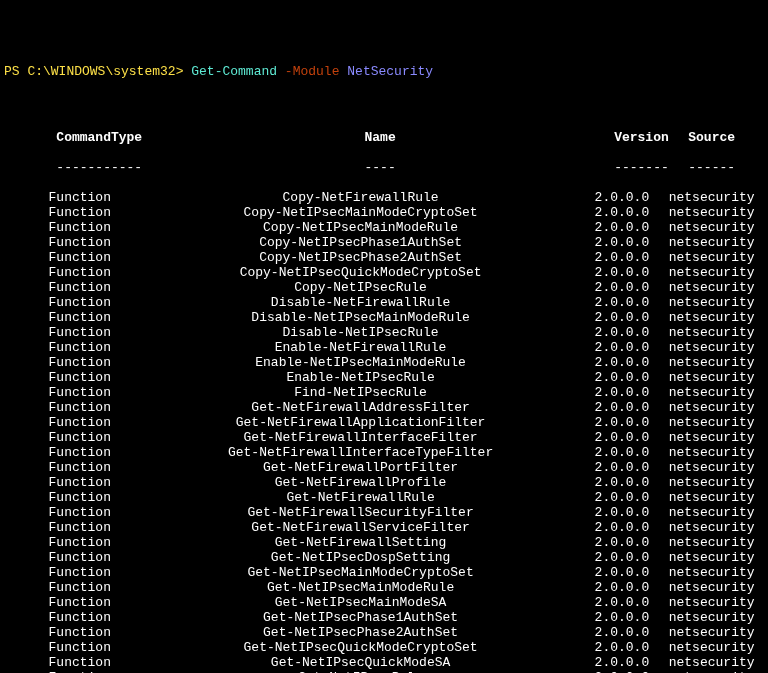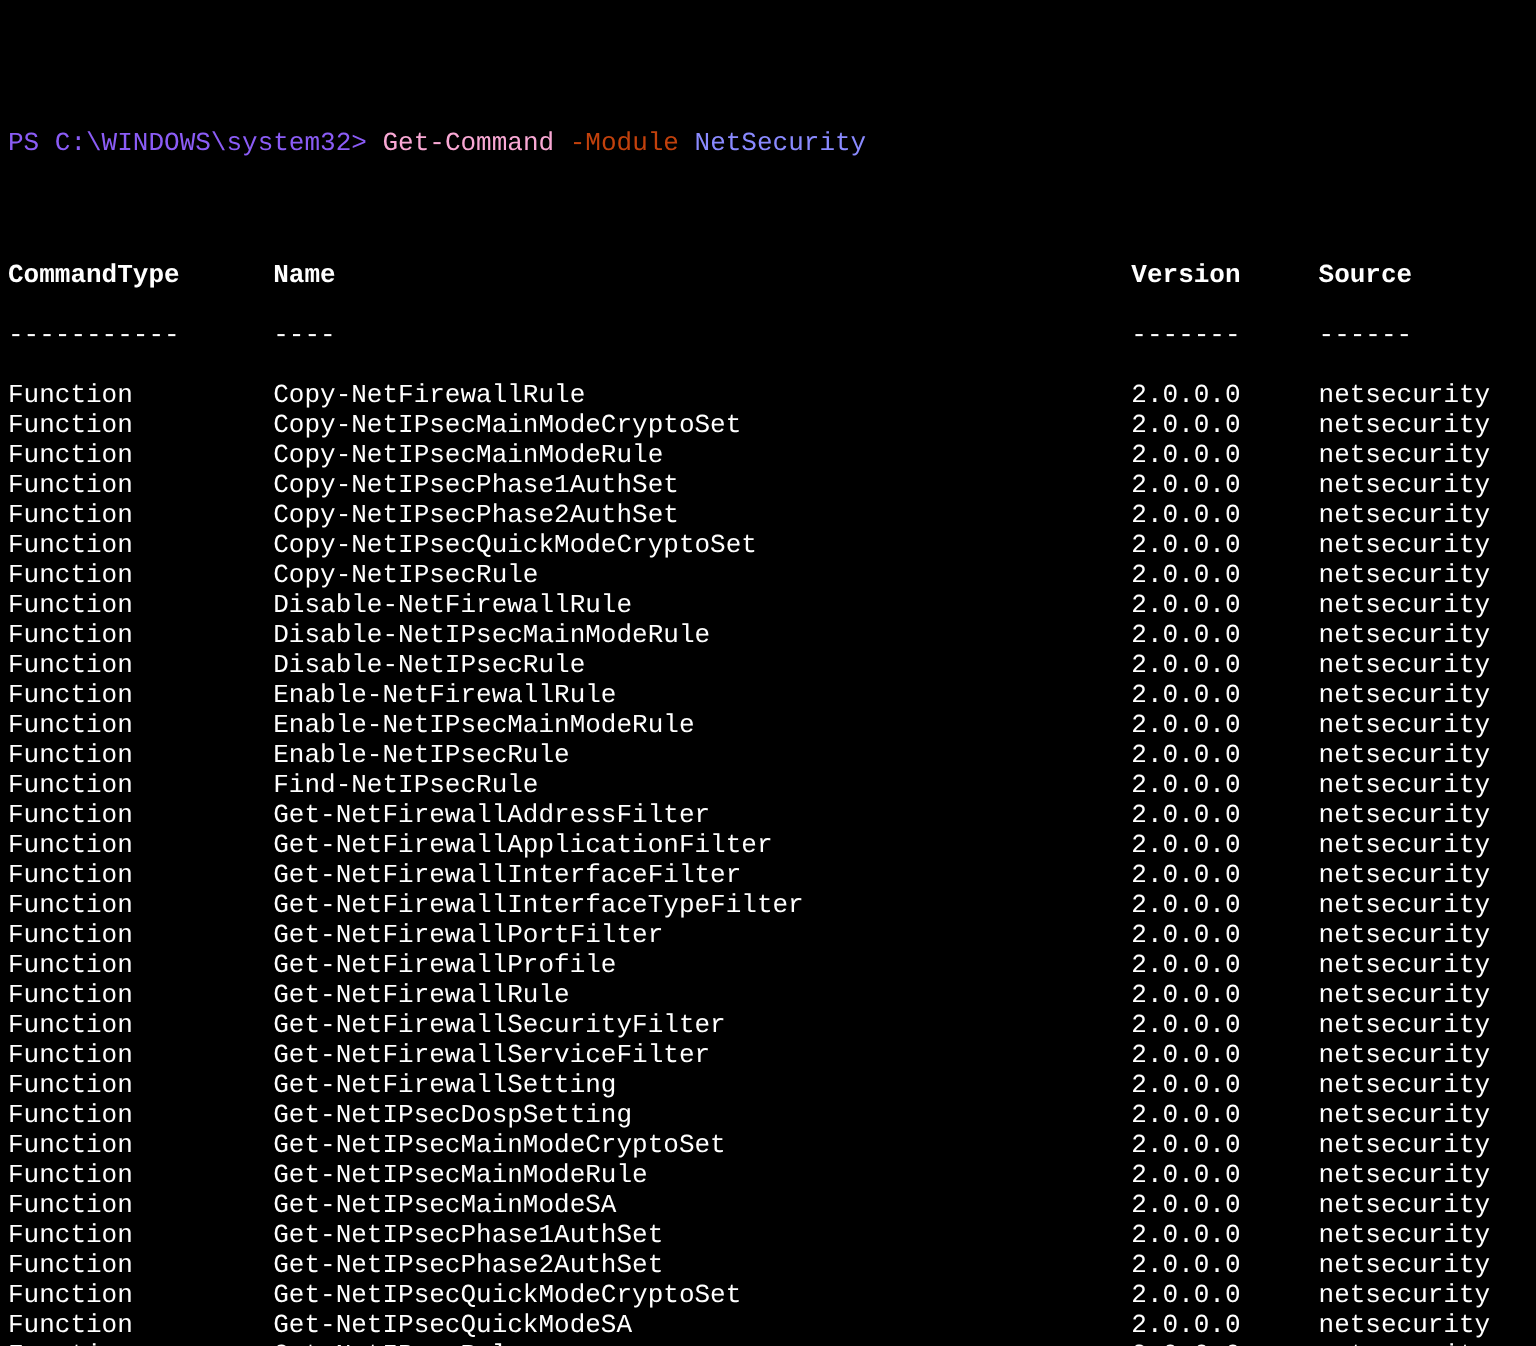--- a/index.html
+++ b/index.html
@@ -9,32 +9,32 @@
       color: #fff;
       font-family: Consolas, "Courier New", monospace;
       font-size: 13px;
       line-height: 15px;
       white-space: pre;
       width: 768px;
       box-sizing: border-box;
       overflow: hidden;
     }
     .prompt-line { padding-bottom: 6px; }
-    .ps-prompt { color: #8b5cf6; }
-    .ps-cmd { color: #f9a8d4; }
+    .ps-prompt { color: #fde047; }
+    .ps-cmd { color: #5eead4; }
     .ps-param { color: #c2410c; }
     .ps-arg { color: #8a8aff; }
     .hdr { color: #fff; font-weight: bold; }
     .sep { color: #fff; }
     .cell { display: inline-block; }
     .c1 { width: 17ch; }
     .c2 { width: 55ch; }
     .c3 { width: 12ch; }
     .c4 { }
-    .row { display: block; }
+    .row { display: block; text-align: center; }
   </style>
 </head>
 <body>
 
 
 
 <div class="prompt-line"><span class="ps-prompt">PS C:\WINDOWS\system32&gt; </span><span class="ps-cmd">Get-Command</span><span class="ps-param"> -Module </span><span class="ps-arg">NetSecurity</span></div>
 <div class="row">&nbsp;</div>
 <div class="row"><span class="cell c1 hdr">CommandType</span><span class="cell c2 hdr">Name</span><span class="cell c3 hdr">Version</span><span class="cell c4 hdr">Source</span></div>
 <div class="row"><span class="cell c1 sep">-----------</span><span class="cell c2 sep">----</span><span class="cell c3 sep">-------</span><span class="cell c4 sep">------</span></div>

